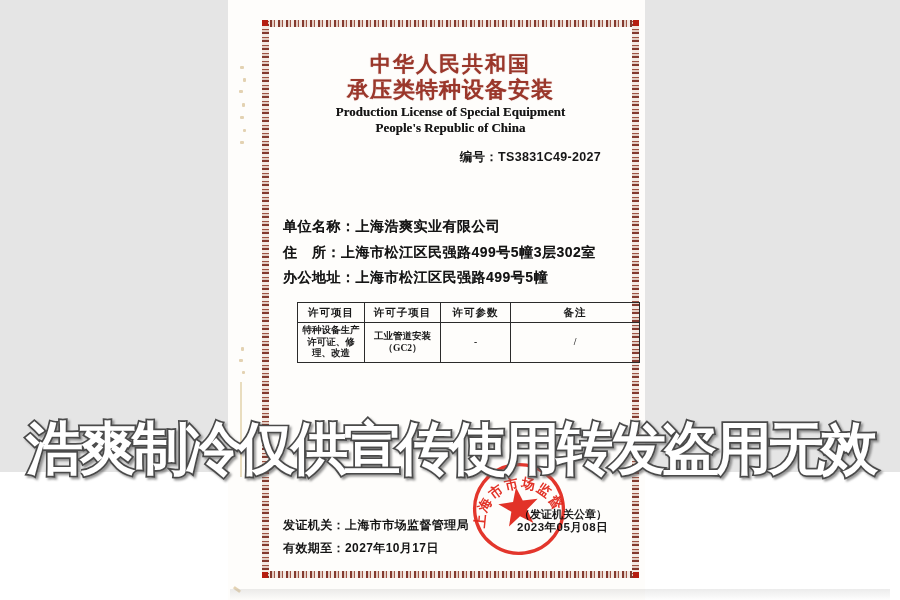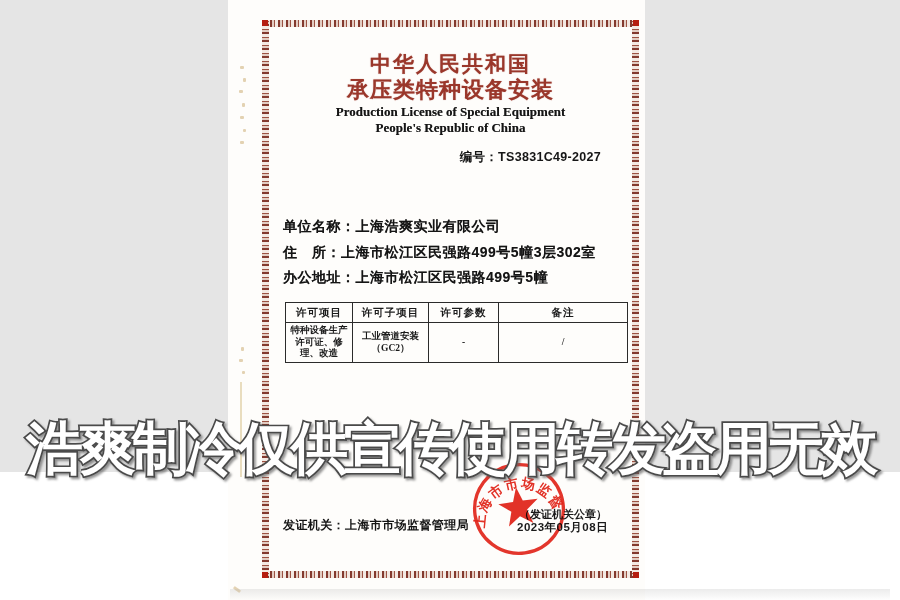--- a/index.html
+++ b/index.html
@@ -30,21 +30,21 @@
   .title-en{color:#151515;font-family:"Liberation Serif",serif;font-weight:bold;
             text-shadow:0 0 .4px rgba(0,0,0,.5);}
   .e1{top:104px;font-size:13px;}
   .e2{top:120px;font-size:13px;}
   .lic-no{top:149px;right:299px;font-size:12.5px;font-weight:bold;color:#161616;letter-spacing:.3px;margin-left:43px;}
   .field{left:283px;font-size:14px;font-weight:bold;color:#141414;letter-spacing:.5px;
          text-shadow:0 0 .4px rgba(0,0,0,.4);margin-top:44px;}
   .f1{top:174px}.f2{top:200px}.f3{top:225px}
   .intro{top:283px;}
 
-  table.lic{position:absolute;left:285px;top:302px;width:342px;border-collapse:collapse;
+  table.lic{position:absolute;left:297px;top:302px;width:342px;border-collapse:collapse;
             table-layout:fixed;font-family:"Liberation Serif",serif;color:#1a1a1a;}
   table.lic th,table.lic td{border:1.5px solid #2b2b2b;text-align:center;vertical-align:middle;
             padding:1px 2px;}
   table.lic th{height:17px;font-size:10.5px;font-weight:bold;letter-spacing:1px;}
   table.lic td{height:37px;font-size:9.5px;line-height:11.5px;font-weight:bold;}
 
   .foot{left:283px;font-size:12px;font-weight:bold;color:#141414;letter-spacing:.4px;}
   .foot1{top:517px}.foot2{top:540px}
   .sealnote{left:519px;top:507px;font-size:11px;font-weight:bold;color:#1a1a1a;}
   .issuedate{left:517px;top:520px;font-size:11.5px;font-weight:bold;color:#1a1a1a;letter-spacing:.5px;}
@@ -119,20 +119,23 @@
       <td>工业管道安装（GC2）</td>
       <td>-</td>
       <td>/</td>
     </tr>
   </tbody>
     </table>
 
   <div class="abs foot foot1">
     <span>发证机关：</span><span>上海市市场监督管理局</span>
   </div>
+  <div class="abs foot foot2">
+    <span>有效期至：</span><span>2027年10月17日</span>
+  </div>
   <div class="abs sealnote">（发证机关公章）</div>
   <div class="abs issuedate">2023年05月08日</div>
 
   <svg class="stamp" viewBox="0 0 92 92">
     <defs>
       <path id="arc" d="M 11.0 60.8 A 35 35 0 1 1 81.0 60.8" fill="none"></path>
     </defs>
     <circle cx="46" cy="46" r="42.5" fill="none" stroke="#e2271c" stroke-width="3.2" opacity="0.93"></circle>
     <polygon fill="#e2271c" opacity="0.95" points="46,25 50.7,38.5 65.0,38.8 53.6,47.5 57.8,61.2 46,53 34.2,61.2 38.4,47.5 27.0,38.8 41.3,38.5"></polygon>
     <text font-size="13" font-weight="bold" fill="#e2271c" letter-spacing="1.6" opacity="0.95" font-family="Liberation Sans, sans-serif">

